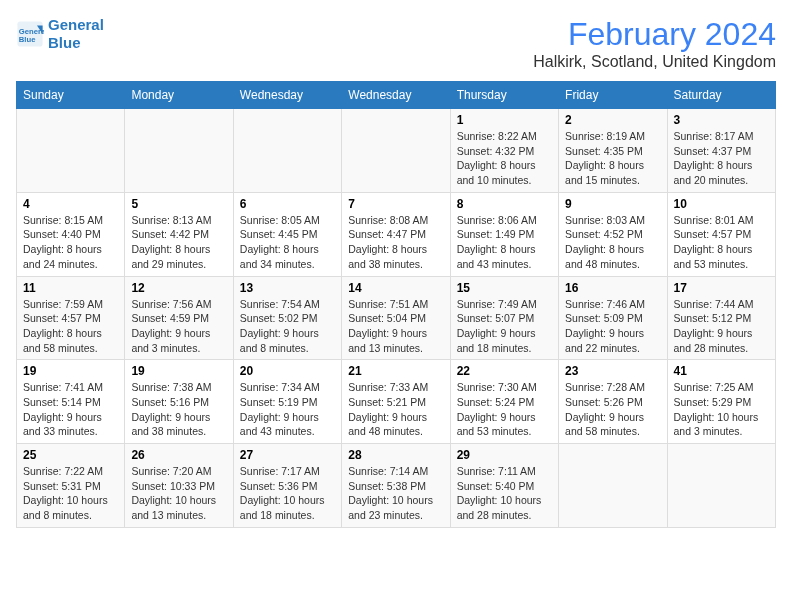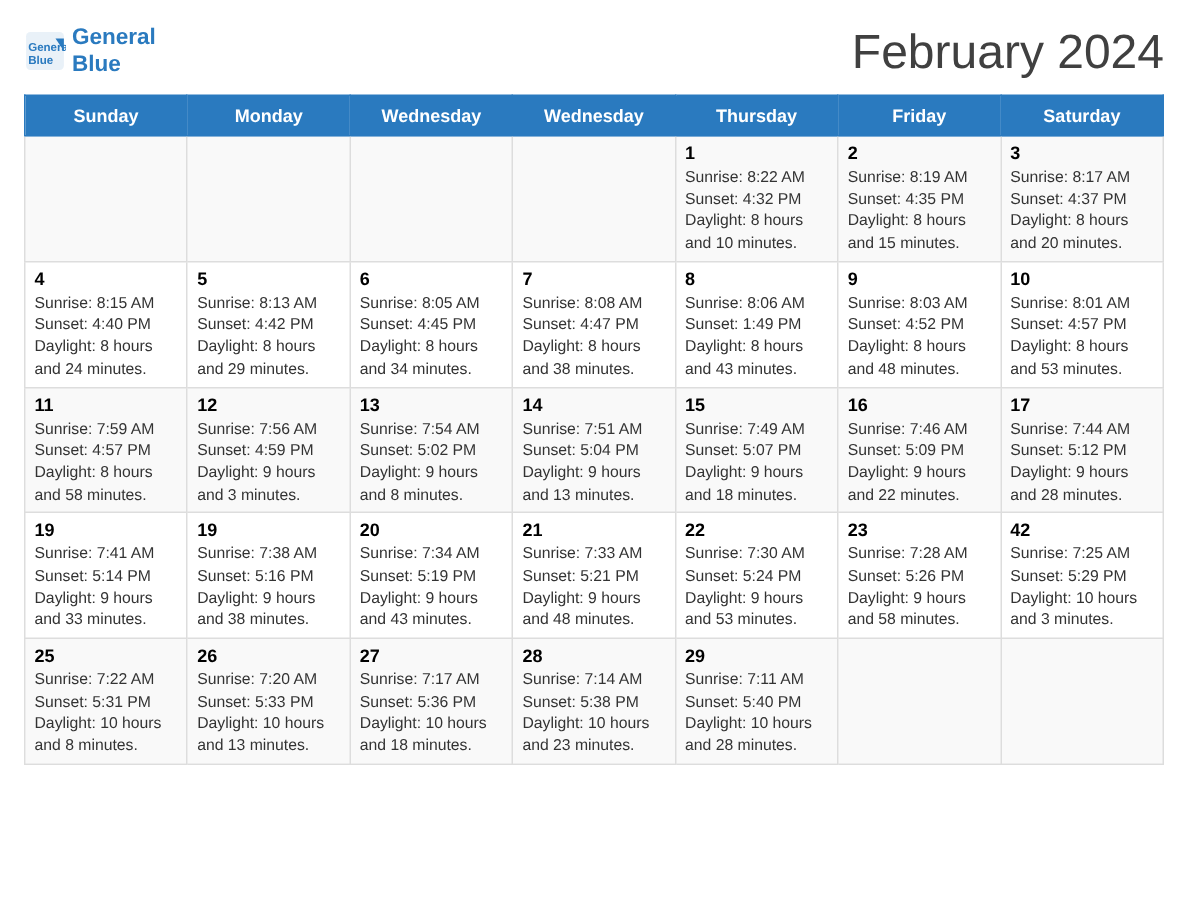--- a/index.html
+++ b/index.html
@@ -24,39 +24,39 @@
     .logo-icon {
       width: 28px;
       height: 28px;
     }
     .title-area {
       text-align: right;
     }
     .main-title {
       font-size: 32px;
       font-weight: normal;
-      color: #404040;
+      color: #3b82f6;
     }
     .subtitle {
       font-size: 16px;
       color: #333;
     }
     table {
       width: 100%;
       border-collapse: collapse;
       font-size: 11px;
     }
     thead tr {
       background-color: #2a7abf;
       color: #fff;
     }
     thead th {
       padding: 6px 6px;
-      text-align: center;
-      font-weight: bold;
+      text-align: left;
+      font-weight: normal;
       font-size: 12px;
       border: 1px solid #2a7abf;
     }
     tbody tr {
       border-bottom: 1px solid #ccc;
     }
     tbody td {
       border: 1px solid #ddd;
       padding: 4px 6px;
       vertical-align: top;
@@ -97,20 +97,21 @@
     </svg>
     <div>
       <div style="font-size:15px; font-weight:bold; color:#333; line-height:1.2;">
         <span style="color:#2a7abf;">General</span>
       </div>
       <div style="font-size:15px; font-weight:bold; color:#2a7abf; line-height:1.2;">Blue</div>
     </div>
   </div>
   <div class="title-area">
     <div class="main-title">February 2024</div>
+    <div class="subtitle">Halkirk, Scotland, United Kingdom</div>
   </div>
 </div>
 
 <table>
   <thead>
     <tr>
     <th>Sunday</th>
         <th>Monday</th>
         <th>Wednesday</th>
         <th>Wednesday</th>
@@ -286,39 +287,39 @@
 and 53 minutes.</div>
         </td>
         <td>
           <span class="day-number">23</span>
           <div class="cell-content">Sunrise: 7:28 AM
 Sunset: 5:26 PM
 Daylight: 9 hours
 and 58 minutes.</div>
         </td>
         <td>
-          <span class="day-number">42</span>
+          <span class="day-number">41</span>
           <div class="cell-content">Sunrise: 7:25 AM
 Sunset: 5:29 PM
 Daylight: 10 hours
 and 3 minutes.</div>
         </td>
       </tr>
       <tr>
         <td>
           <span class="day-number">25</span>
           <div class="cell-content">Sunrise: 7:22 AM
 Sunset: 5:31 PM
 Daylight: 10 hours
 and 8 minutes.</div>
         </td>
         <td>
           <span class="day-number">26</span>
           <div class="cell-content">Sunrise: 7:20 AM
-Sunset: 5:33 PM
+Sunset: 10:33 PM
 Daylight: 10 hours
 and 13 minutes.</div>
         </td>
         <td>
           <span class="day-number">27</span>
           <div class="cell-content">Sunrise: 7:17 AM
 Sunset: 5:36 PM
 Daylight: 10 hours
 and 18 minutes.</div>
         </td>

